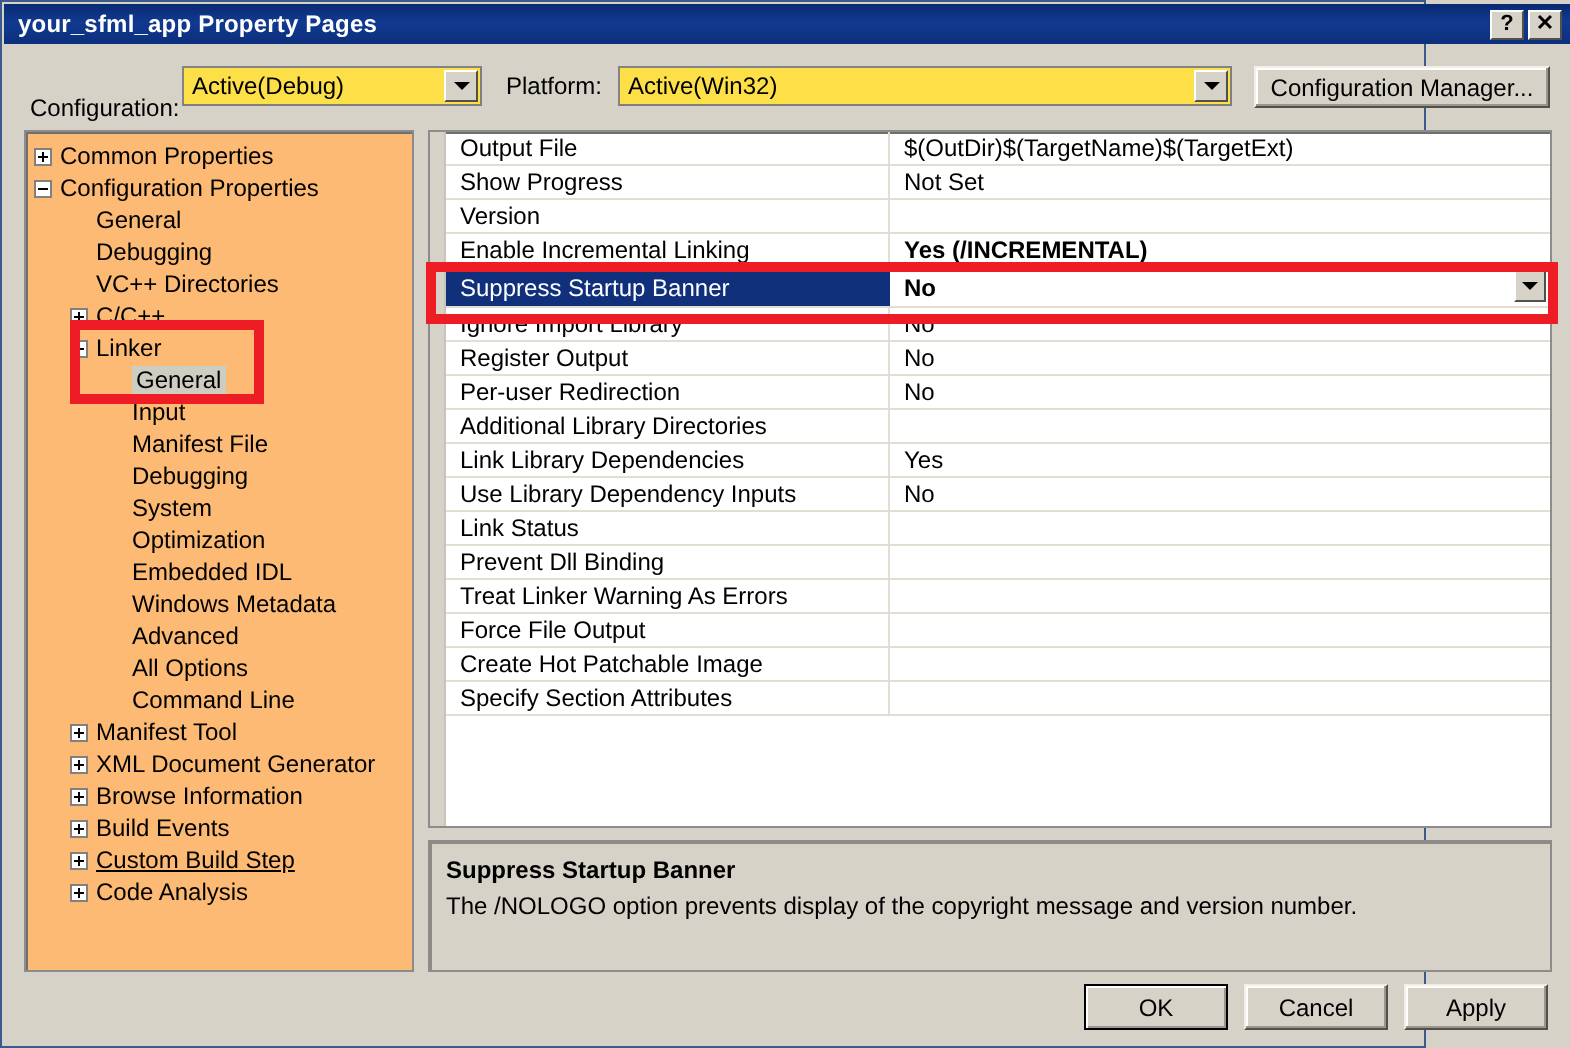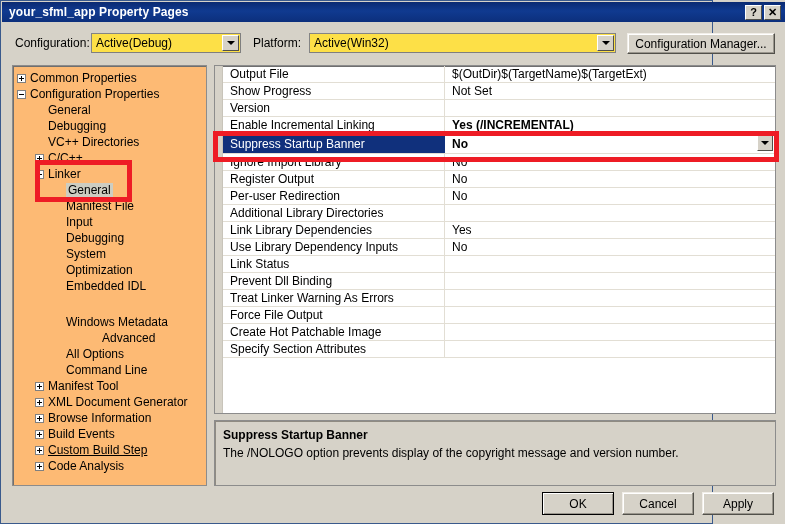--- a/index.html
+++ b/index.html
@@ -146,21 +146,21 @@
 
   <div class="titlebar">
     <span class="title-text">your_sfml_app Property Pages</span>
     <div class="title-btns">
       <div class="tbtn">?</div>
       <div class="tbtn">✕</div>
     </div>
   </div>
 
   <div class="cfgrow">
-    <span class="lbl" style="left:14px;top:5px;">Configuration:</span>
+    <span class="lbl" style="left:14px;top:16px;">Configuration:</span>
     <div class="combo" style="left:90px;top:2px;width:150px;">
       <span class="cval">Active(Debug)</span>
       <span class="carrow">
           <i class="tri-d"></i>
         </span>
     </div>
     <span class="lbl" style="left:252px;top:5px;">Platform:</span>
     <div class="combo" style="left:308px;top:2px;width:307px;">
       <span class="cval">Active(Win32)</span>
       <span class="carrow">
@@ -199,47 +199,47 @@
         <div class="tnode" style="padding-left: 18px;">
           <span class="texp minus"></span>
           <span class="tlabel">Linker</span>
         </div>
         <div class="tnode" style="padding-left: 36px;">
           <span class="texp none"></span>
           <span class="tlabel sel">General</span>
         </div>
         <div class="tnode" style="padding-left: 36px;">
           <span class="texp none"></span>
+          <span class="tlabel">Input</span>
+        </div>
+        <div class="tnode" style="padding-left: 36px;">
+          <span class="texp none"></span>
           <span class="tlabel">Manifest File</span>
         </div>
         <div class="tnode" style="padding-left: 36px;">
           <span class="texp none"></span>
-          <span class="tlabel">Input</span>
-        </div>
-        <div class="tnode" style="padding-left: 36px;">
-          <span class="texp none"></span>
           <span class="tlabel">Debugging</span>
         </div>
         <div class="tnode" style="padding-left: 36px;">
           <span class="texp none"></span>
           <span class="tlabel">System</span>
         </div>
         <div class="tnode" style="padding-left: 36px;">
           <span class="texp none"></span>
           <span class="tlabel">Optimization</span>
         </div>
         <div class="tnode" style="padding-left: 36px;">
           <span class="texp none"></span>
           <span class="tlabel">Embedded IDL</span>
         </div>
-        <div class="tnode" style="padding-left: 36px; margin-top: 20px;">
+        <div class="tnode" style="padding-left: 36px;">
           <span class="texp none"></span>
           <span class="tlabel">Windows Metadata</span>
         </div>
-        <div class="tnode" style="padding-left: 36px; gap: 36px;">
+        <div class="tnode" style="padding-left: 36px;">
           <span class="texp none"></span>
           <span class="tlabel">Advanced</span>
         </div>
         <div class="tnode" style="padding-left: 36px;">
           <span class="texp none"></span>
           <span class="tlabel">All Options</span>
         </div>
         <div class="tnode" style="padding-left: 36px;">
           <span class="texp none"></span>
           <span class="tlabel">Command Line</span>

